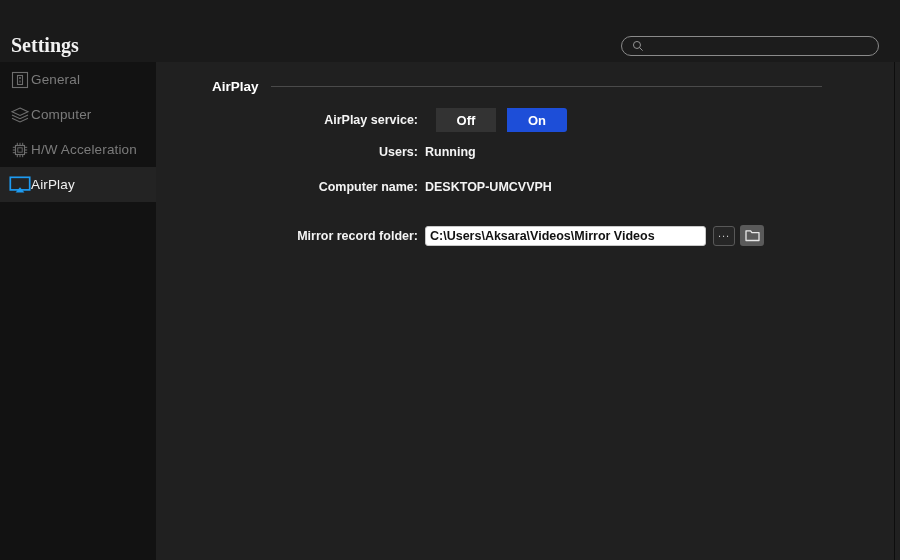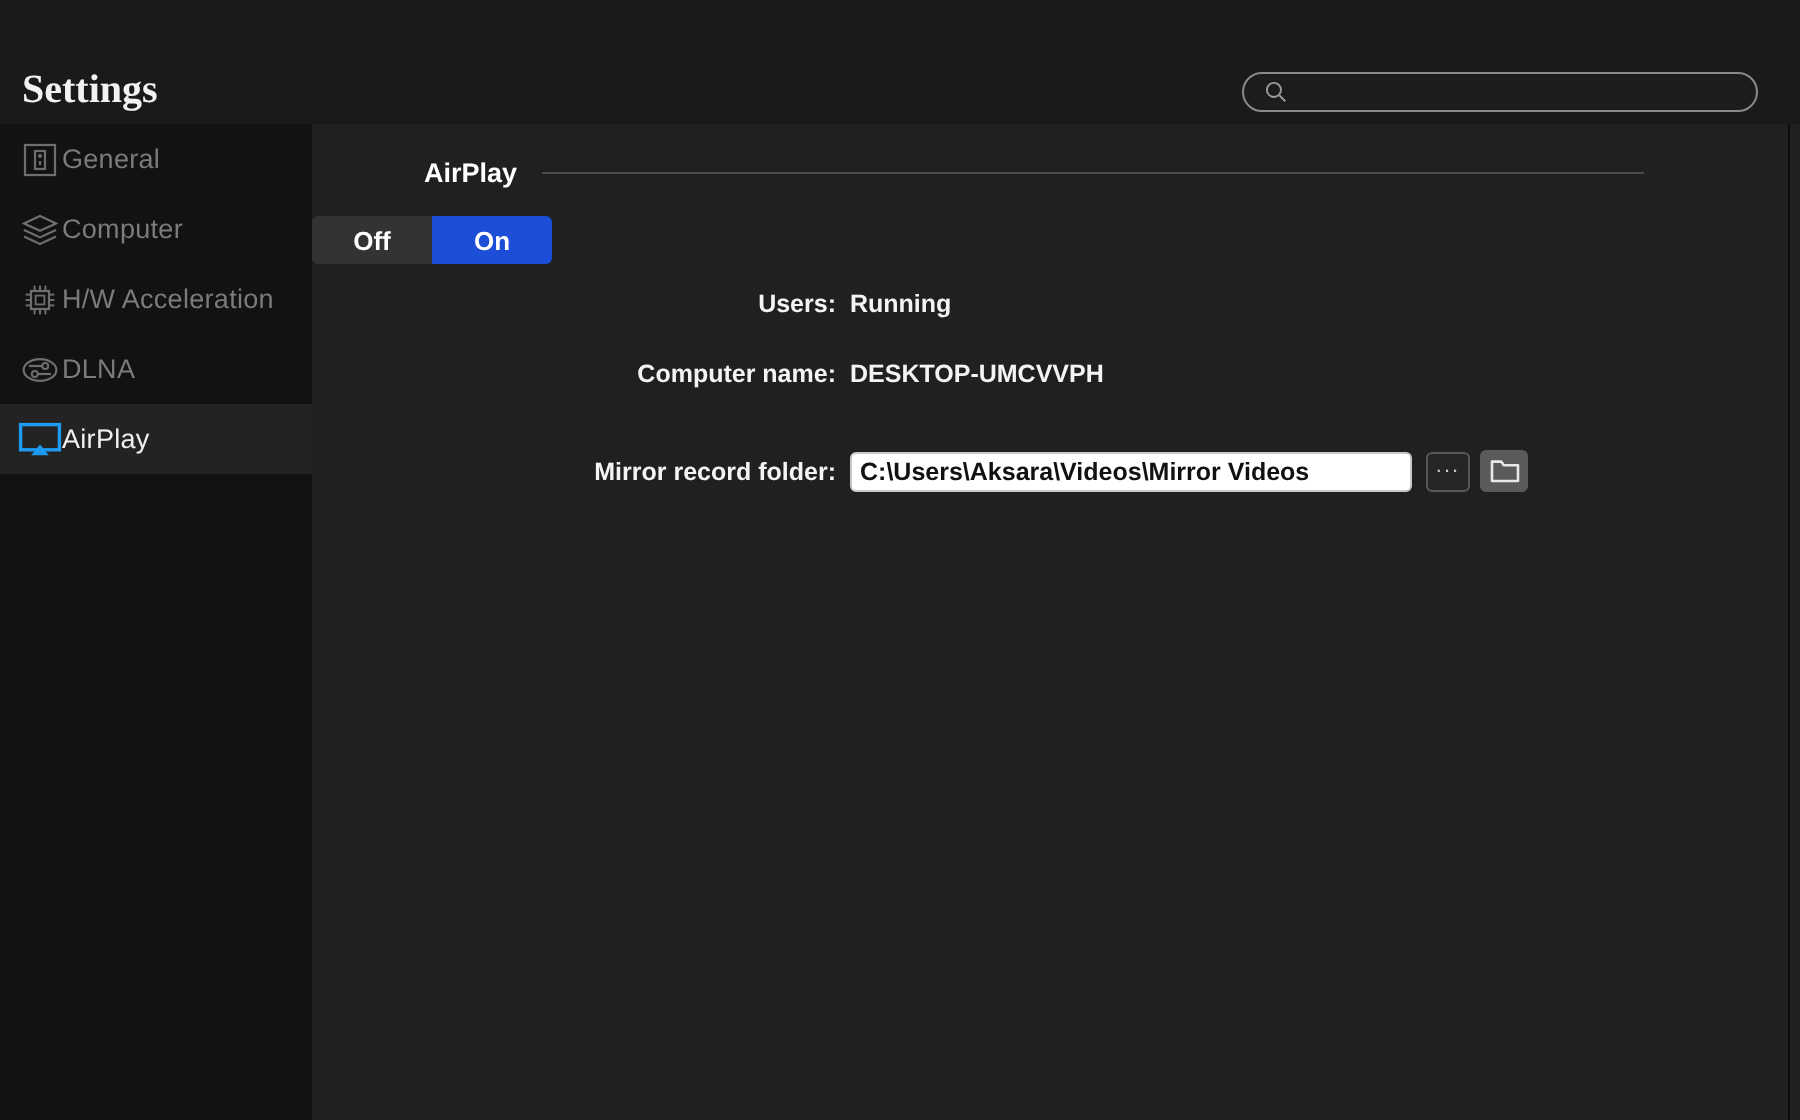--- a/index.html
+++ b/index.html
@@ -169,20 +169,21 @@
   }
   .seg-btn {
     width: 60px;
     display: flex; align-items: center; justify-content: center;
     font-size: 13px;
     font-weight: bold;
     color: #ffffff;
     background: #333333;
     cursor: pointer;
     user-select: none;
+    margin-left: 11px;
   }
   .seg-btn.selected { background: #1d4ed8; }
 
   
   .path-input {
     width: 281px;
     height: 20px;
     background: #ffffff;
     border: 1px solid #c8c8c8;
     border-radius: 3px;
@@ -297,32 +298,20 @@
           <line x1="1.8" y1="11.7" x2="4.5" y2="11.7"></line>
           <line x1="13.5" y1="6.3" x2="16.2" y2="6.3"></line>
           <line x1="13.5" y1="9" x2="16.2" y2="9"></line>
           <line x1="13.5" y1="11.7" x2="16.2" y2="11.7"></line>
         </g>
       </svg>
     </span>
     <span class="nav-label">H/W Acceleration</span>
   </div>
 
-  <div class="nav-item">
-    <span class="nav-icon">
-      <svg width="20" height="18" viewBox="0 0 20 18">
-        <ellipse cx="10" cy="9" rx="8.2" ry="5.4" fill="none" stroke="#6e6e6e" stroke-width="1.1"></ellipse>
-        <line x1="4.5" y1="7" x2="13" y2="7" stroke="#6e6e6e" stroke-width="1.1"></line>
-        <line x1="7" y1="11" x2="15.5" y2="11" stroke="#6e6e6e" stroke-width="1.1"></line>
-        <circle cx="12.6" cy="7" r="1.5" fill="#121212" stroke="#6e6e6e" stroke-width="1"></circle>
-        <circle cx="7.4" cy="11" r="1.5" fill="#121212" stroke="#6e6e6e" stroke-width="1"></circle>
-      </svg>
-    </span>
-    <span class="nav-label">DLNA</span>
-  </div>
 
   <div class="nav-item active">
     <span class="nav-icon">
       <svg width="22" height="18" viewBox="0 0 22 18">
         <rect x="1.3" y="1.3" width="19.4" height="12.6" fill="none" stroke="#1e9bf0" stroke-width="1.7"></rect>
         <path d="M11 11.2 L15.4 16.6 L6.6 16.6 Z" fill="#1e9bf0"></path>
       </svg>
     </span>
     <span class="nav-label">AirPlay</span>
   </div>
@@ -330,20 +319,21 @@
 </div>
 
 <div class="content">
 
   <div class="section-head">
     <span class="section-title">AirPlay</span>
     <span class="section-rule"></span>
   </div>
 
   <div class="row row-service">
+    <span class="row-label">AirPlay service:</span>
     <div class="seg">
       <div class="seg-btn">Off</div>
       <div class="seg-btn selected">On</div>
     </div>
   </div>
 
   <div class="row row-status">
     <span class="row-label">Users:</span>
     <span class="row-value">Running</span>
   </div>

